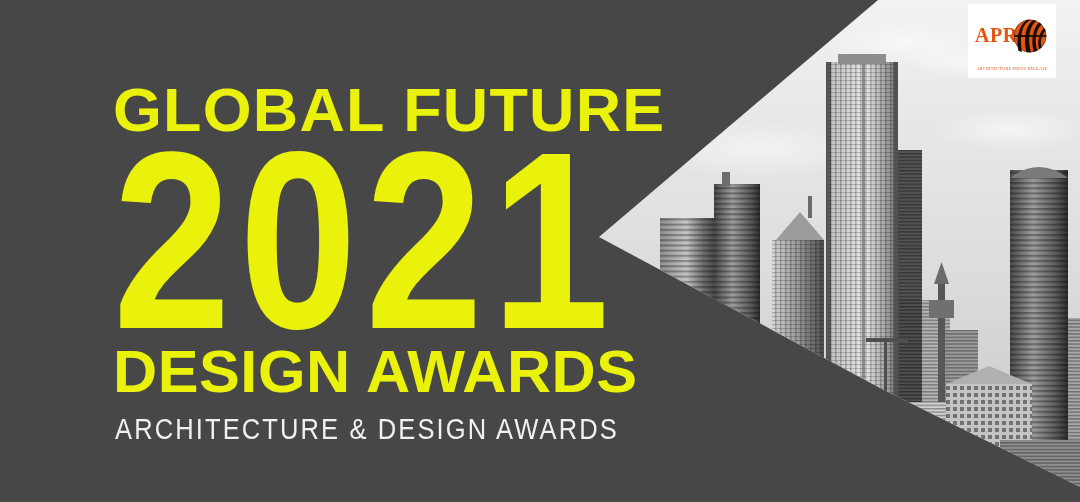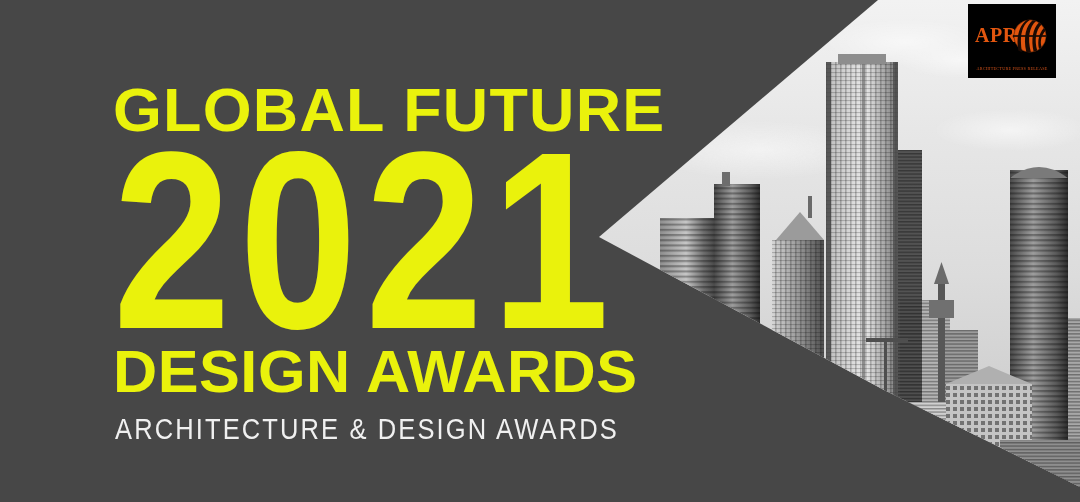--- a/index.html
+++ b/index.html
@@ -110,21 +110,21 @@
     white-space: nowrap;
   }
 
   
   #logo {
     position: absolute;
     top: 4px;
     left: 968px;
     width: 88px;
     height: 74px;
-    background: #000000;
+    background: #ffffff;
     overflow: hidden;
   }
   #logo-wordmark {
     position: absolute;
     left: 7px;
     top: 20px;
     color: #e2560f;
     font-family: "Liberation Serif", serif;
     font-size: 20px;
     font-weight: 700;

